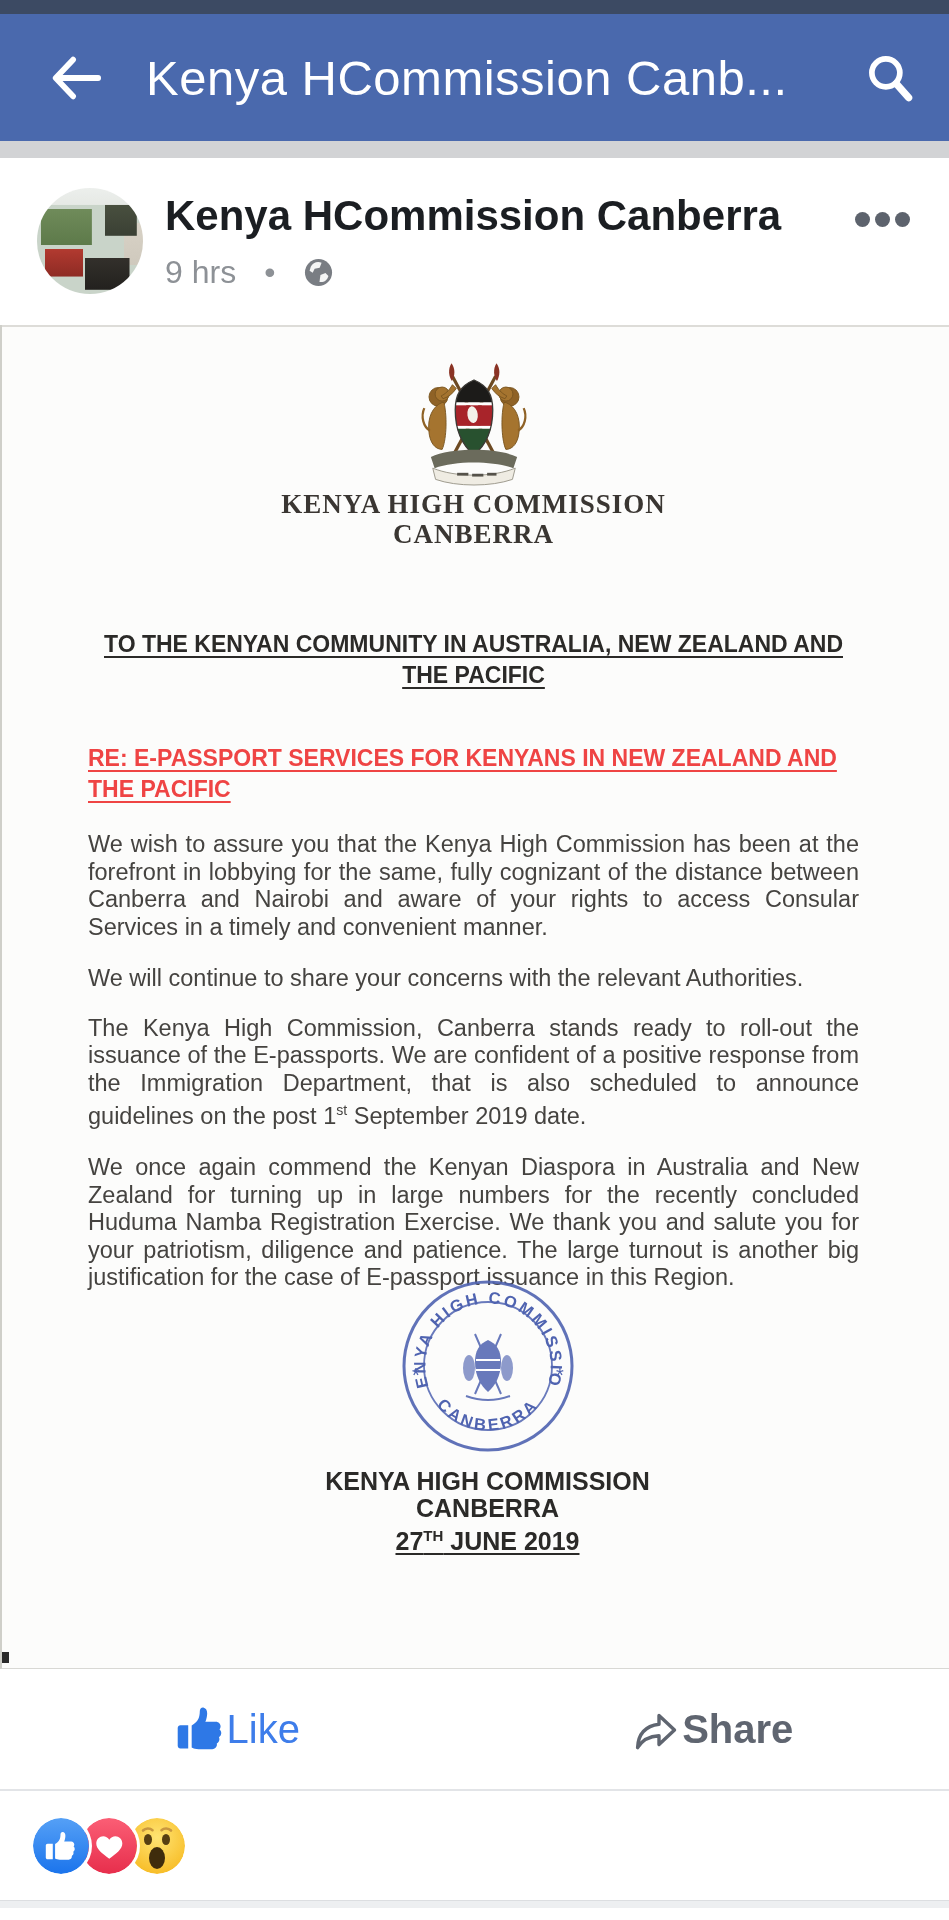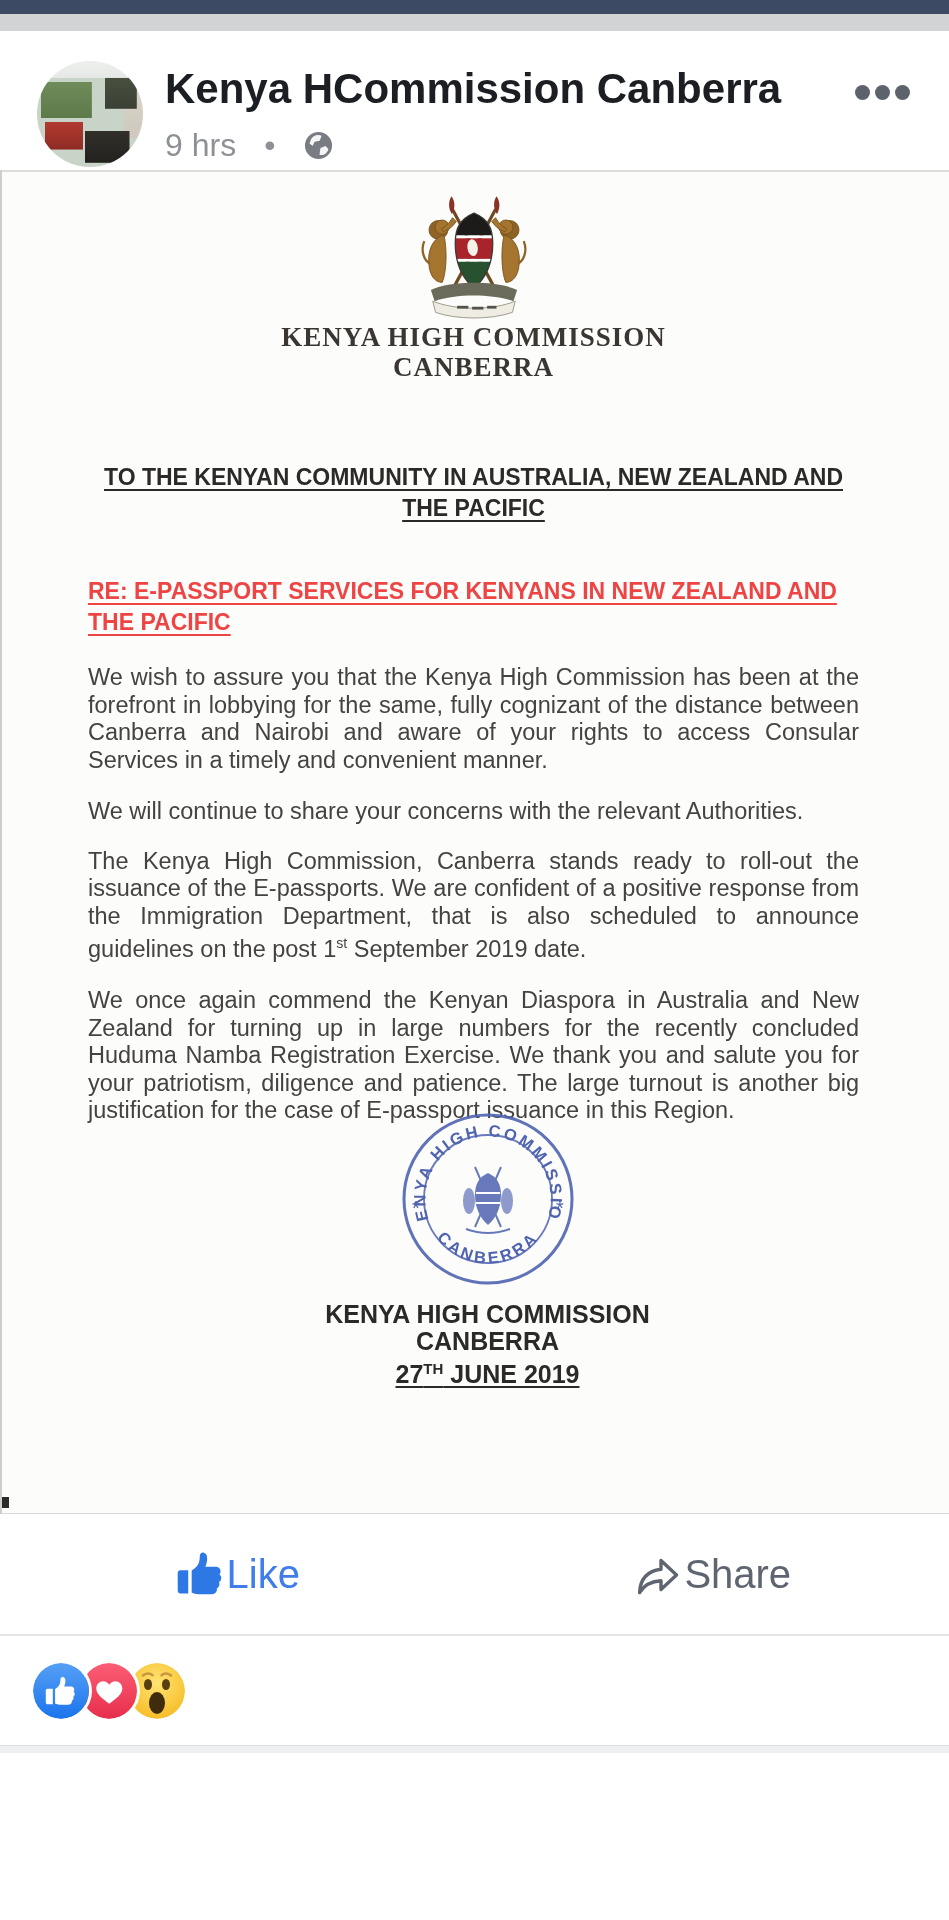--- a/index.html
+++ b/index.html
@@ -8,42 +8,42 @@
 
   
   .status-bar { height:14px; background:#3c4a63; }
   .app-header { height:127px; background:#4a69ad; display:flex; align-items:center; padding:0 30px; }
   .back-btn { margin-left:18px; width:54px; height:54px; flex:0 0 auto; background:none; border:none; cursor:pointer; }
   .app-title { flex:1; margin-left:44px; font-size:49px; color:#ffffff; letter-spacing:.5px; white-space:nowrap; overflow:hidden; font-weight:400; }
   .search-btn { width:58px; height:58px; flex:0 0 auto; background:none; border:none; cursor:pointer; }
   .page-gap { height:17px; background:#d2d3d5; }
 
   
-  .post-header { height:139px; background:#fff; position:relative; }
+  .post-header { height:167px; background:#fff; position:relative; }
   .avatar { position:absolute; left:37px; top:30px; width:106px; height:106px; border-radius:50%; overflow:hidden; cursor:pointer;
     background-color:#c9d4c9;
     background-image:
       linear-gradient(#ecefec,#e6e9e5),
       linear-gradient(#6f8b5a,#5d7a4a),
       linear-gradient(#49503f,#3a4034),
       linear-gradient(#b23a30,#8e2b24),
       linear-gradient(#33302b,#23211e),
       linear-gradient(#d8d2c6,#cfc9bd);
     background-repeat:no-repeat;
     background-size:100% 16%, 48% 34%, 30% 30%, 36% 26%, 42% 30%, 18% 40%;
     background-position:0 0, 8% 30%, 92% 22%, 12% 78%, 78% 95%, 100% 55%;
   }
   .author { position:absolute; left:165px; top:34px; font-size:42px; font-weight:700; color:#1b1e22; cursor:pointer; }
   .meta { position:absolute; left:165px; top:96px; display:flex; align-items:center; gap:28px; font-size:32px; color:#8d9196; }
   .menu-btn { position:absolute; right:33px; top:48px; display:flex; gap:5px; background:none; border:none; cursor:pointer; padding:6px; }
   .menu-btn i { width:15px; height:15px; border-radius:50%; background:#5d636d; }
 
   
   .letter { position:relative; height:1344px; background:#fcfcfb; border-left:2px solid #cfcfc9; border-bottom:1px solid #d8d8d4;
-            box-shadow: inset 0 2px 0 #dddcd8; padding:24px 90px 0 86px; cursor:pointer; }
+            box-shadow: inset 0 2px 0 #dddcd8; padding:36px 90px 0 86px; cursor:pointer; }
   .letter::after { content:""; position:absolute; left:0; bottom:5px; width:7px; height:11px; background:#2a2a2a; }
   .crest { display:block; margin:2px auto 0; }
   .letterhead { margin-top:2px; text-align:center; font-family:"Liberation Serif","DejaVu Serif",serif; font-weight:700;
                 font-size:27px; line-height:30px; color:#3a3632; letter-spacing:1px; }
   .h-to { margin-top:80px; text-align:center; font-weight:700; font-size:23px; line-height:31px; color:#2b2a28;
           text-decoration:underline; text-decoration-thickness:2px; text-underline-offset:4px; }
   .h-re { margin-top:52px; text-align:left; font-weight:700; font-size:23px; line-height:31px; color:#ef4444;
           text-decoration:underline; text-decoration-thickness:2px; text-underline-offset:4px; }
   .para { font-size:23.5px; line-height:27.5px; text-align:justify; color:#454340; }
   .p1{ margin-top:36px; } .p2{ margin-top:26px; } .p3{ margin-top:24px; } .p4{ margin-top:22px; } .p5{ margin-top:24px; }
@@ -52,21 +52,21 @@
   .seal-wrap { margin-top:-14px; text-align:center; }
   .signature { margin-top:10px; text-align:center; font-weight:700; font-size:25px; line-height:27px; color:#2b2a28; }
   .sig-date { text-decoration:underline; text-decoration-thickness:2px; text-underline-offset:3px; }
   .sig-date sup { font-size:60%; vertical-align:super; }
 
   
   .actions { height:122px; display:flex; border-bottom:2px solid #e2e4e7; background:#fff; }
   .action { flex:1; display:flex; align-items:center; justify-content:center; background:none; border:none; cursor:pointer; }
   .action-label { font-size:40px; }
   .like-label { color:#3e7dea; }
-  .share-label { color:#5f6570; }
+  .share-label { color:#5f6570;font-weight:bold; }
 
   
   .reactions { height:109px; display:flex; align-items:center; padding-left:33px; background:#fff; }
   .r-icons { display:flex; cursor:pointer; }
   .r-icon { width:56px; height:56px; border-radius:50%; box-shadow:0 0 0 3px #fff; position:relative; }
   .r-icon + .r-icon { margin-left:-8px; }
   .r1{ z-index:3; } .r2{ z-index:2; } .r3{ z-index:1; }
   .summary { margin-left:24px; font-size:43px; font-weight:700; color:#1b1e22; cursor:pointer; }
   .bottom-band { height:8px; background:#edeff1; border-top:1px solid #dcdee1; }
 </style>
@@ -93,20 +93,34 @@
     <clipPath id="shieldClip">
       <path d="M80,18 C66,24 60,33 60,50 C60,74 68,88 80,98 C92,88 100,74 100,50 C100,33 94,24 80,18 Z"></path>
     </clipPath>
   </defs>
 </svg>
 
 <div class="screen">
 
   <div class="status-bar"></div>
 
+  <div class="app-header">
+    <button class="back-btn">
+      <svg viewBox="0 0 56 56" width="54" height="54">
+        <path d="M26 9 L8 28 L26 47 M9 28 H52" fill="none" stroke="#ffffff" stroke-width="6" stroke-linecap="round" stroke-linejoin="round"></path>
+      </svg>
+    </button>
+    <div class="app-title">Kenya HCommission Canb...</div>
+    <button class="search-btn">
+      <svg viewBox="0 0 56 56" width="58" height="58">
+        <circle cx="24" cy="23" r="13.5" fill="none" stroke="#ffffff" stroke-width="5.5"></circle>
+        <line x1="34" y1="33.5" x2="46" y2="47" stroke="#ffffff" stroke-width="7" stroke-linecap="round"></line>
+      </svg>
+    </button>
+  </div>
 
   <div class="page-gap"></div>
 
   <div class="post-header">
     <div class="avatar"></div>
     <div class="author">Kenya HCommission Canberra</div>
     <div class="meta">
       <span>9 hrs</span>
       <span>•</span>
       <svg viewBox="0 0 32 32" width="31" height="31">

